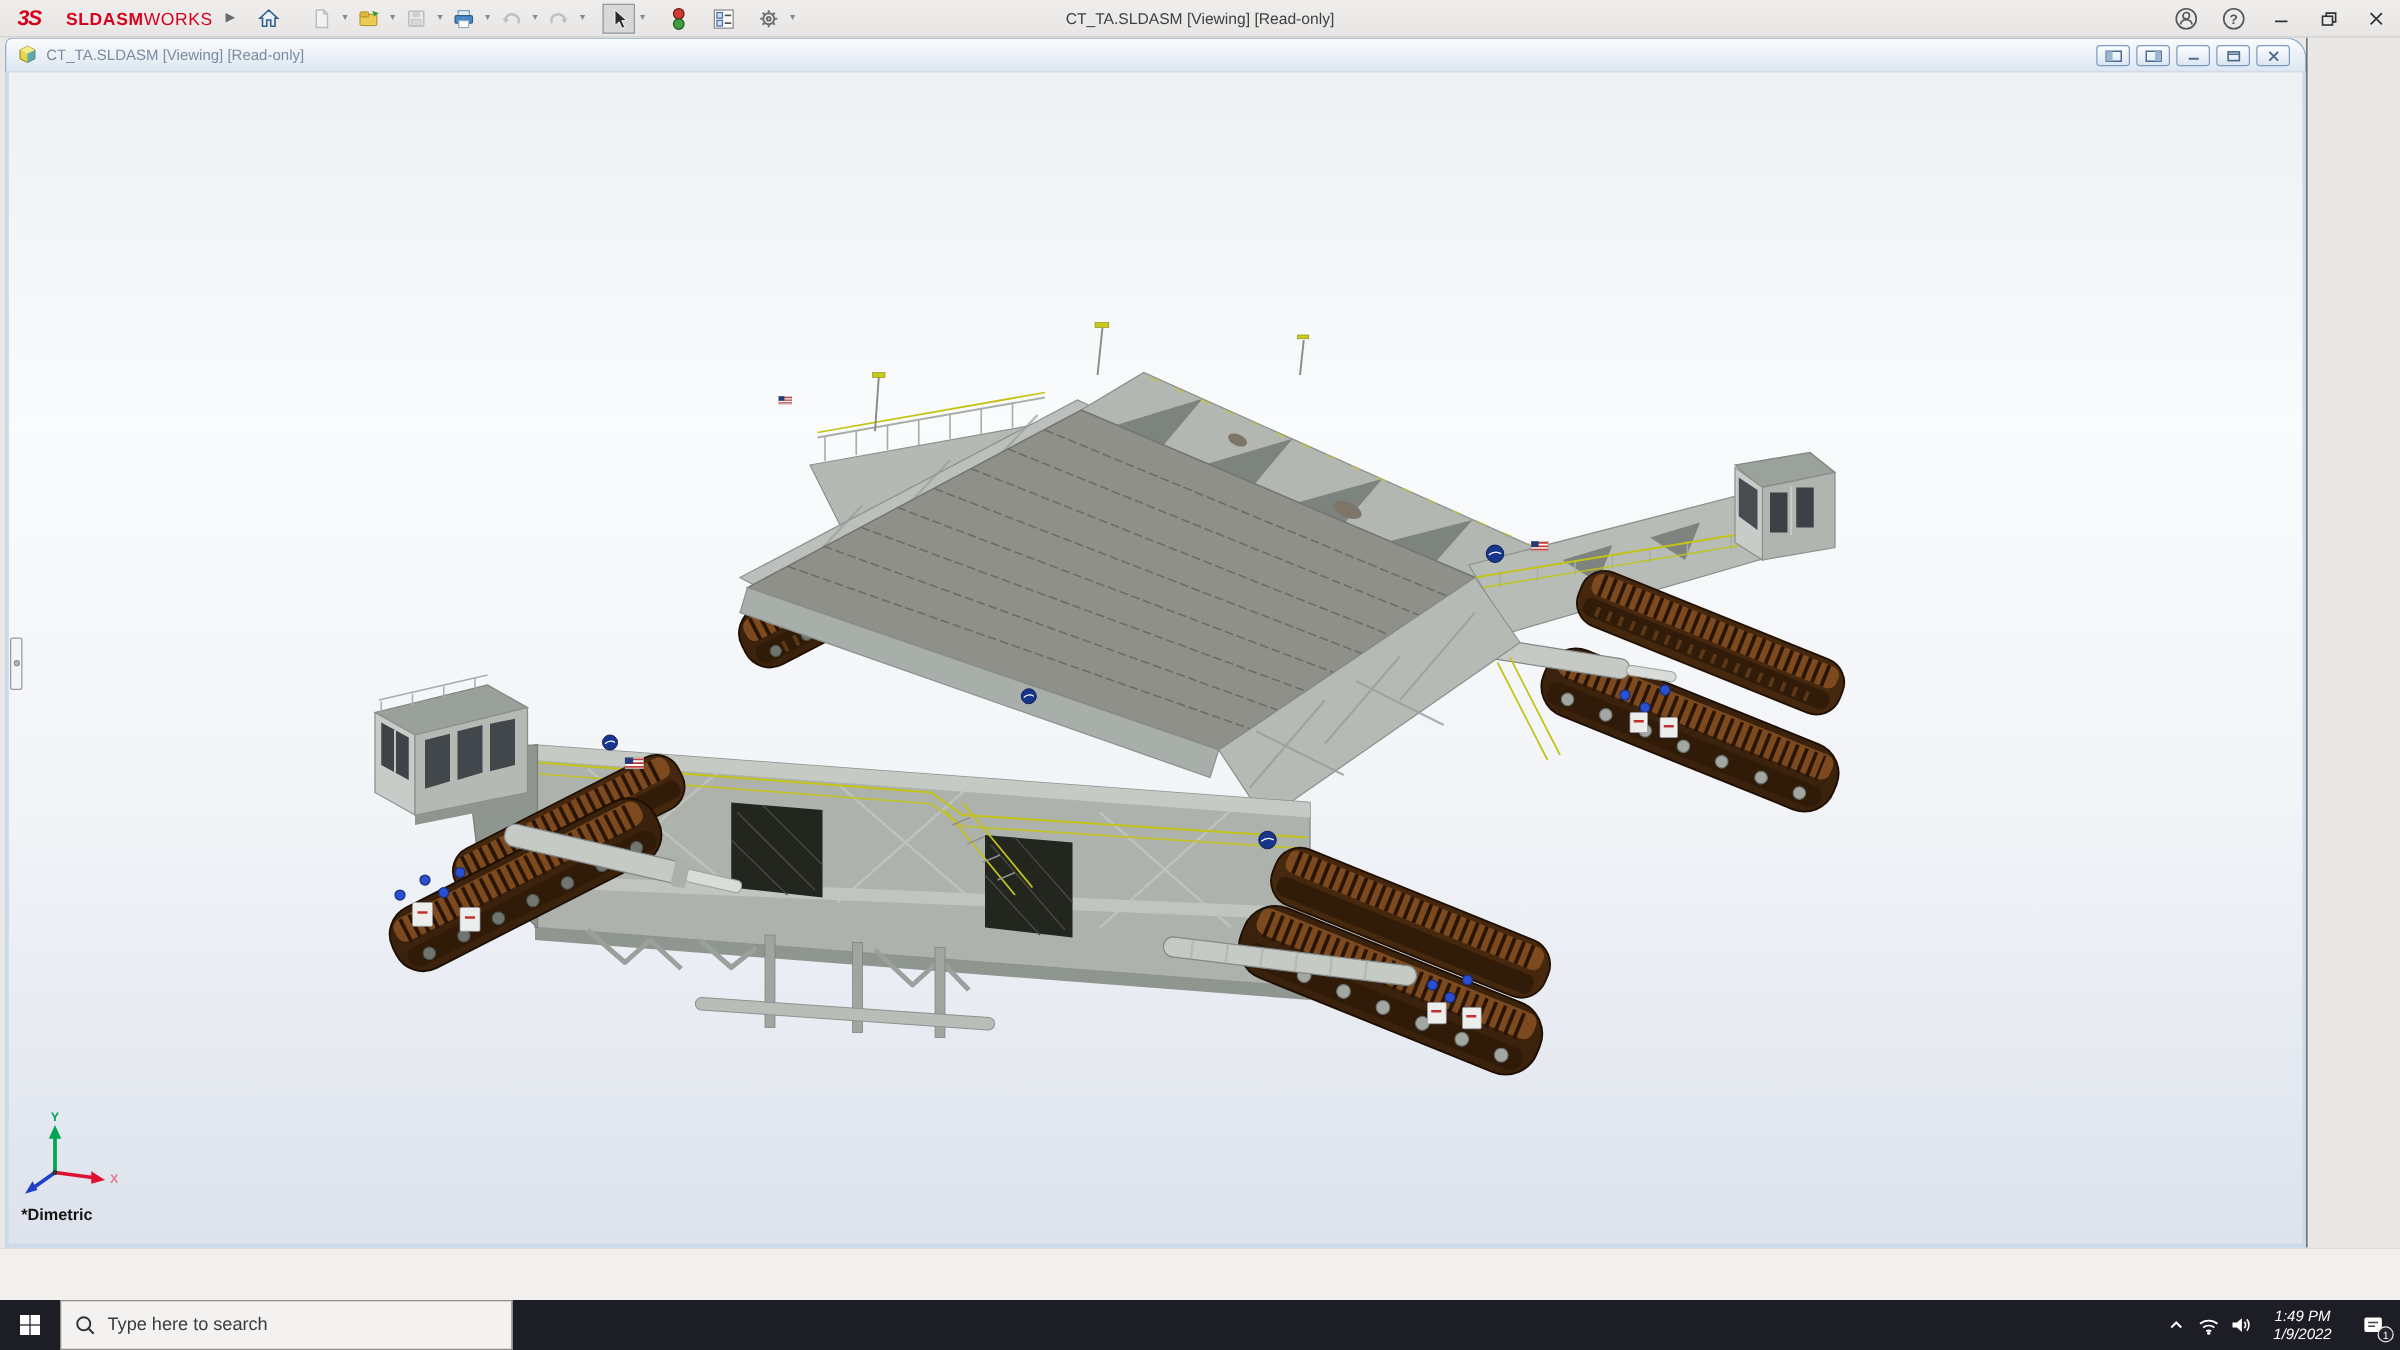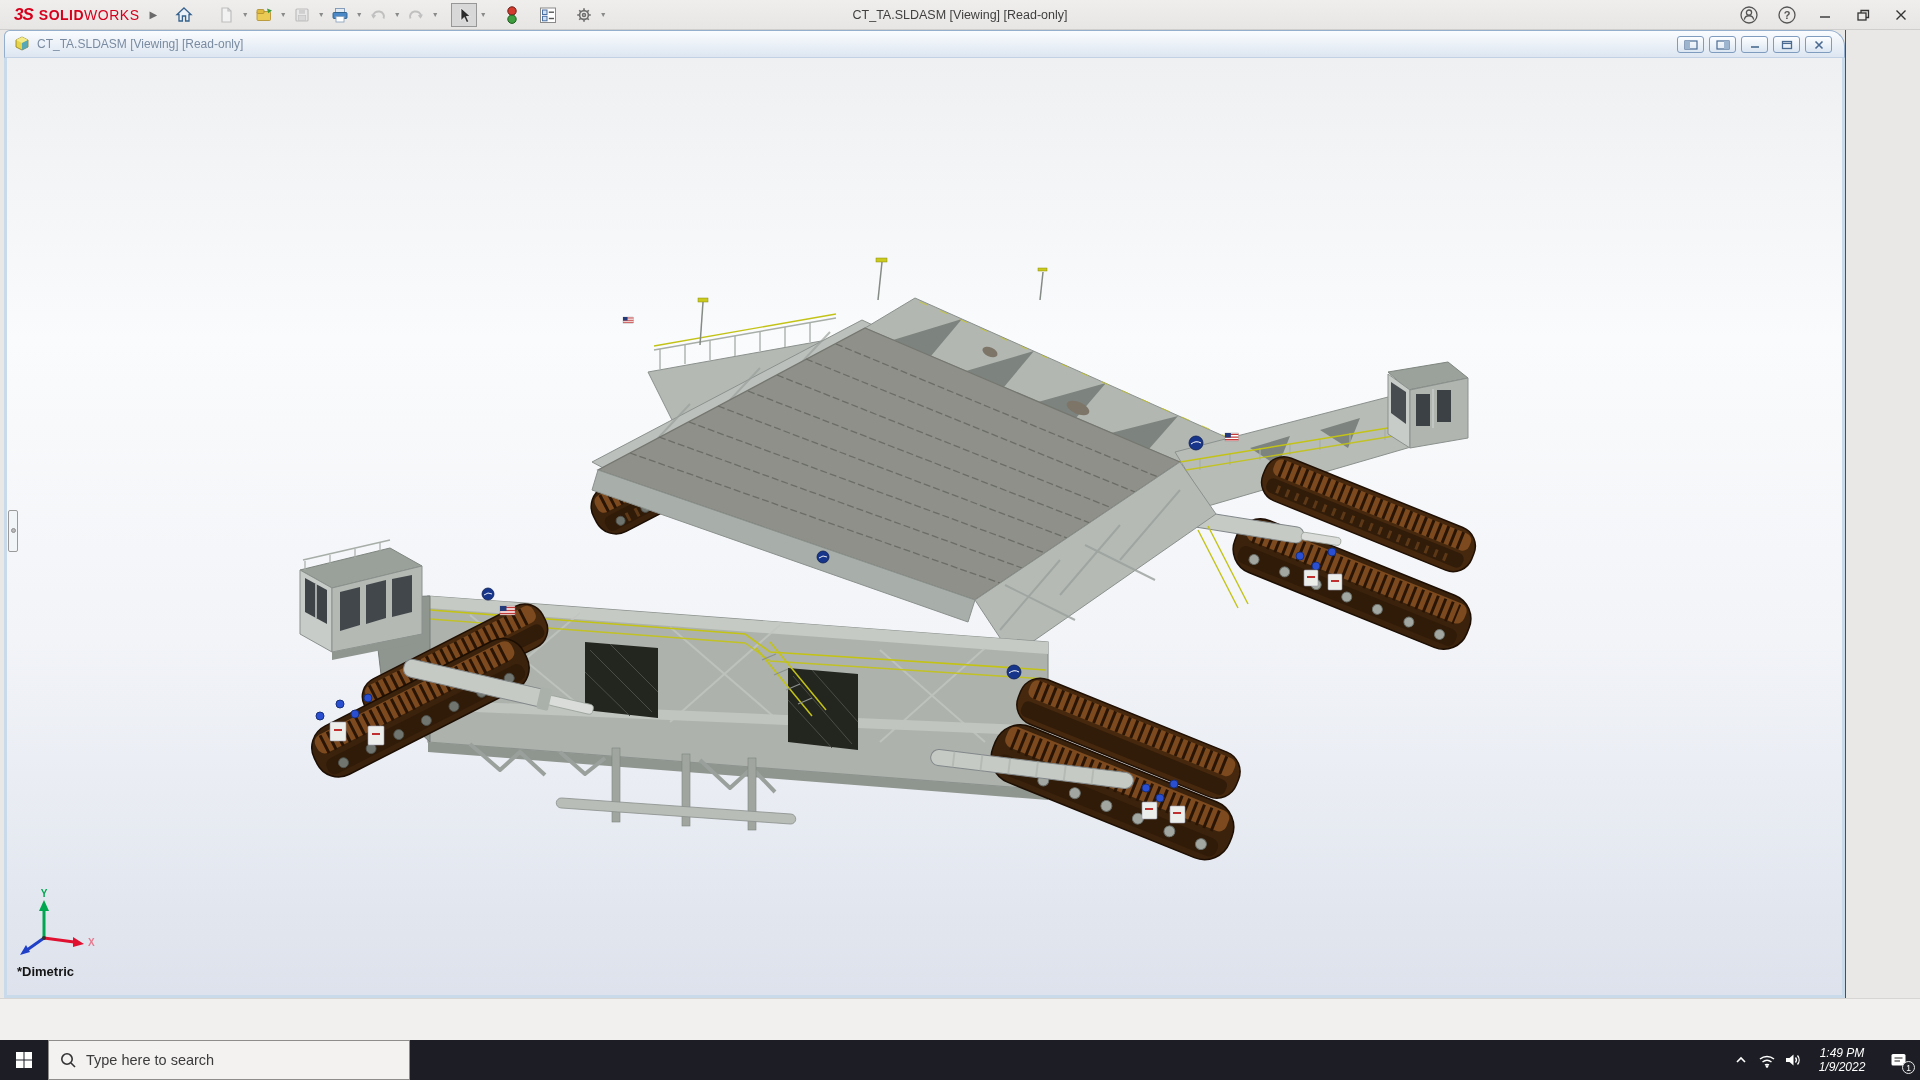--- a/index.html
+++ b/index.html
@@ -4,21 +4,21 @@
 <style>
   * { margin:0; padding:0; box-sizing:border-box; }
   html,body { width:1920px; height:1080px; overflow:hidden;
     font-family:"Liberation Sans","DejaVu Sans",sans-serif; background:#e9e8e6; }
 
   
   .titlebar { position:absolute; top:0; left:0; right:0; height:30px;
     background:linear-gradient(#efeeec,#e7e6e4); border-bottom:1px solid #cfcecd;
     display:flex; align-items:center; z-index:30; }
   .sw-logo { display:flex; align-items:baseline; margin-left:14px; color:#d6001c; white-space:nowrap; }
-  .sw-logo .mark { font-weight:700; font-style:italic; font-size:17px; letter-spacing:-1px; margin-right:6px; }
+  .sw-logo .mark { font-weight:700; font-style:italic; font-size:17px; letter-spacing:-1px; margin-right:20px; }
   .sw-logo .solid { font-weight:700; font-size:14px; letter-spacing:.5px; }
   .sw-logo .works { font-weight:400; font-size:14px; letter-spacing:.5px; }
   .flyout { color:#6a6a6a; font-size:10px; margin:0 14px 0 10px; }
   .tb-group { display:flex; align-items:center; }
   .tb-btn { width:26px; height:24px; display:flex; align-items:center; justify-content:center; border:1px solid transparent; }
   .tb-btn.active { background:#d8d8d8; border:1px solid #979797; }
   .tb-dd { width:12px; height:24px; display:flex; align-items:center; justify-content:center; color:#8a8a8a; font-size:7px; }
   .tb-gap { width:10px; }
   .tb-sp { width:16px; }
   .title-center { position:absolute; left:0; right:0; top:0; height:30px;
@@ -71,21 +71,21 @@
   .notif .badge { position:absolute; right:5px; bottom:6px; width:13px; height:13px; border-radius:50%;
     background:#23242b; border:1px solid #e8e8e8; color:#fff; font-size:8.5px;
     display:flex; align-items:center; justify-content:center; }
 </style>
 </head>
 <body>
 
 <div class="titlebar">
   <div class="sw-logo">
     <span class="mark">3S</span>
-    <span class="solid">SOLID</span>
+    <span class="solid">SLDASM</span>
     <span class="works">WORKS</span>
   </div>
   <div class="flyout">▶</div>
 
   <div class="tb-group">
     <div class="tb-btn">
       <svg width="20" height="20">
         <polygon points="10,3 17,9.5 15,9.5 15,16 11.6,16 11.6,11 8.4,11 8.4,16 5,16 5,9.5 3,9.5" fill="#eaf1f8" stroke="#35618c" stroke-width="1.3"></polygon>
       </svg>
     </div>

